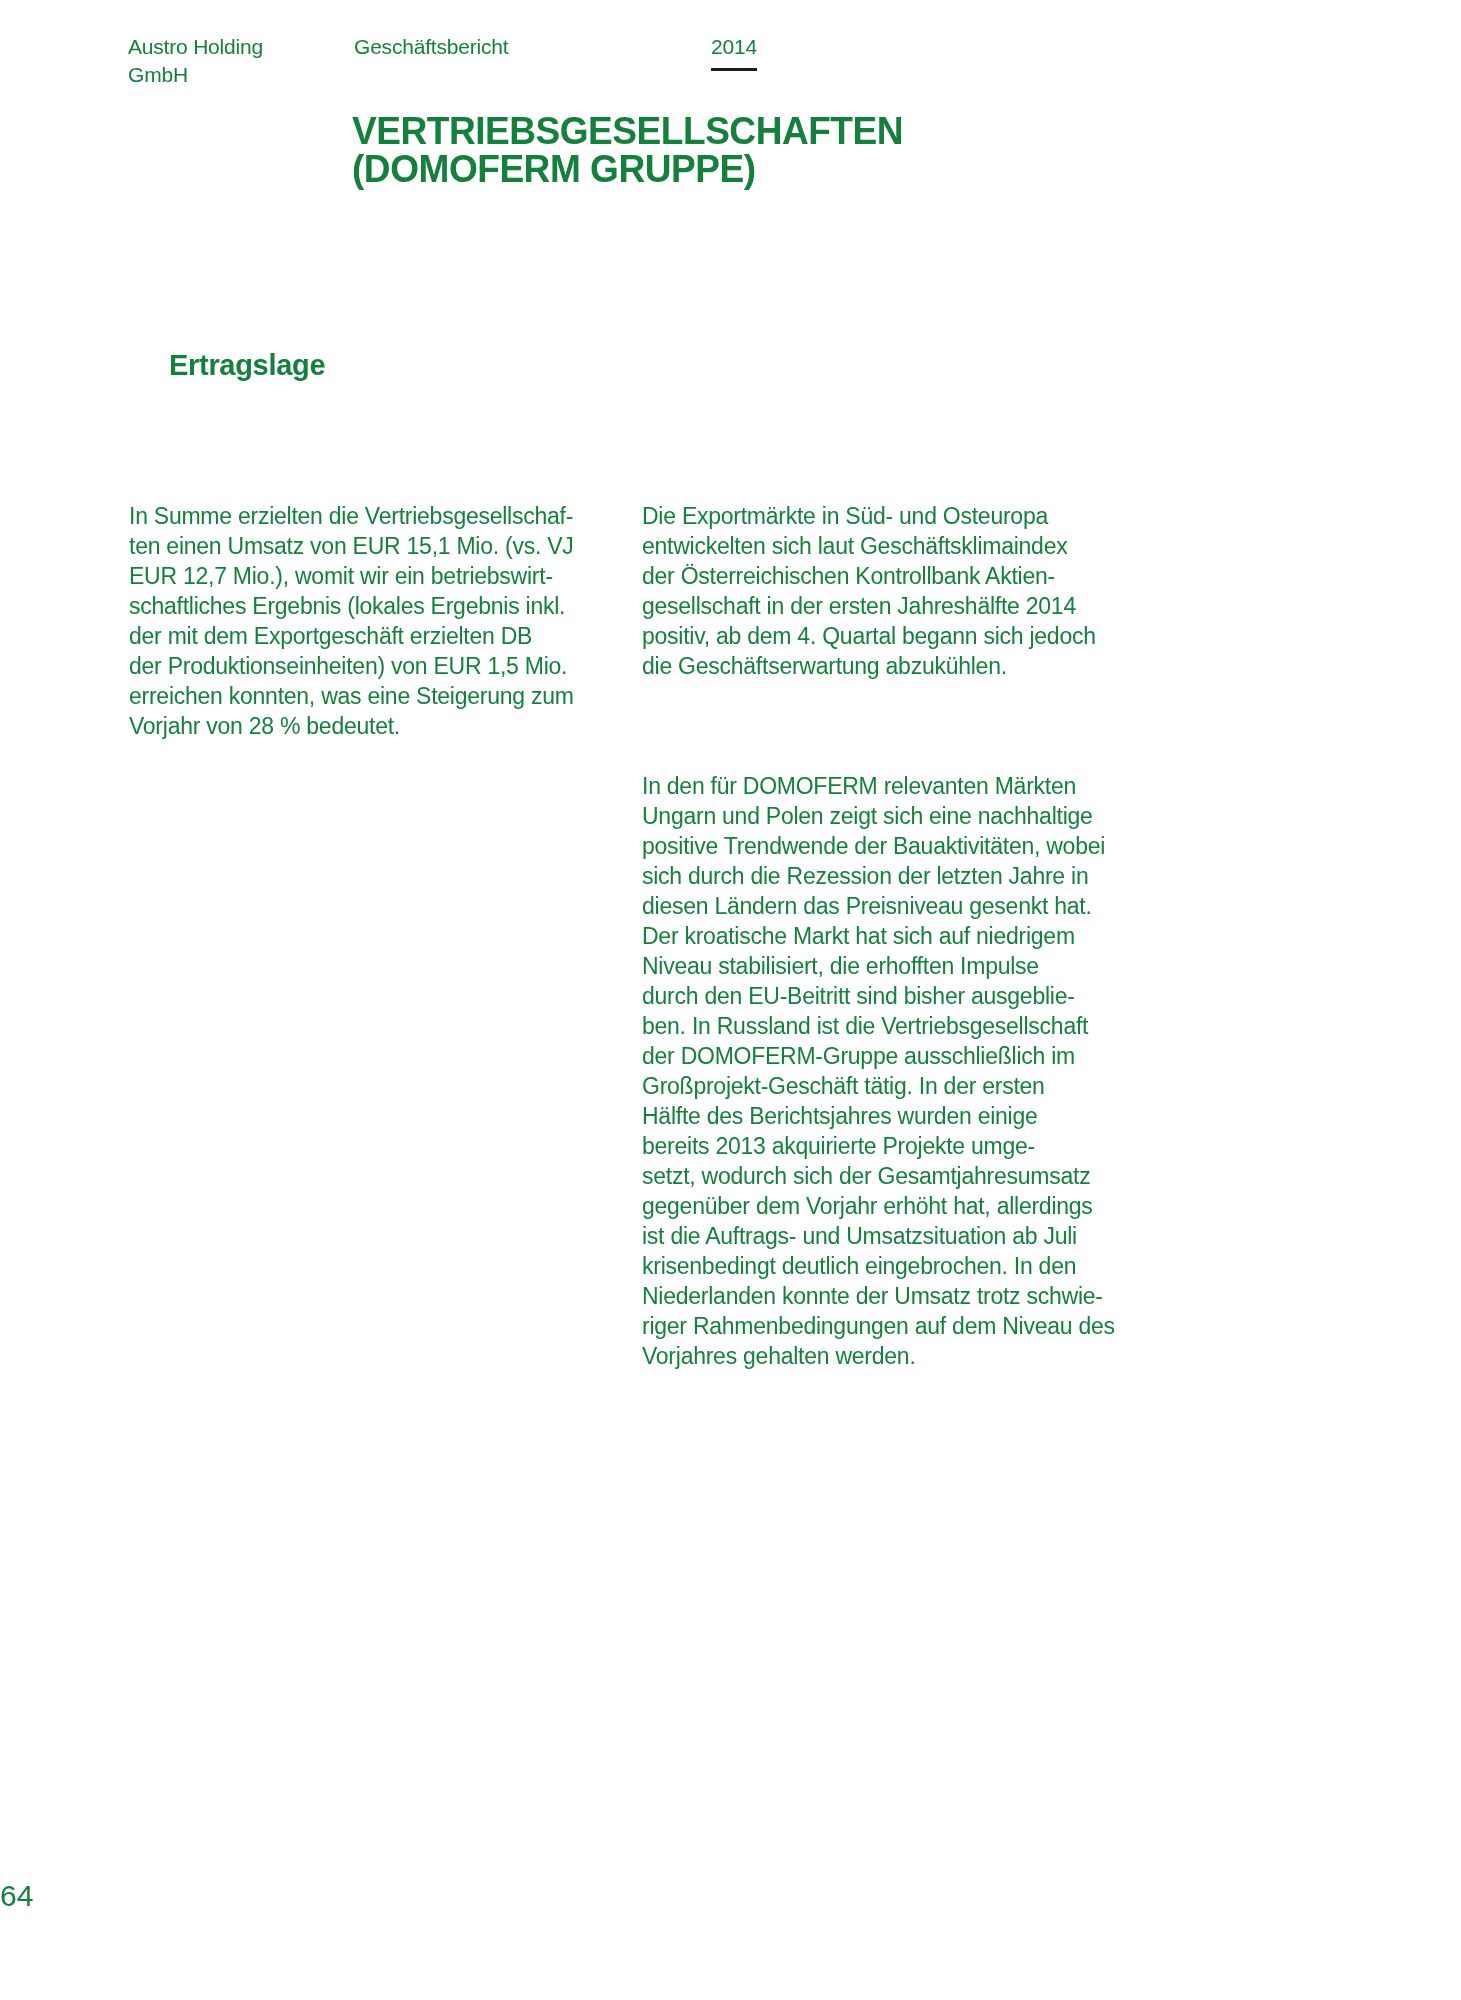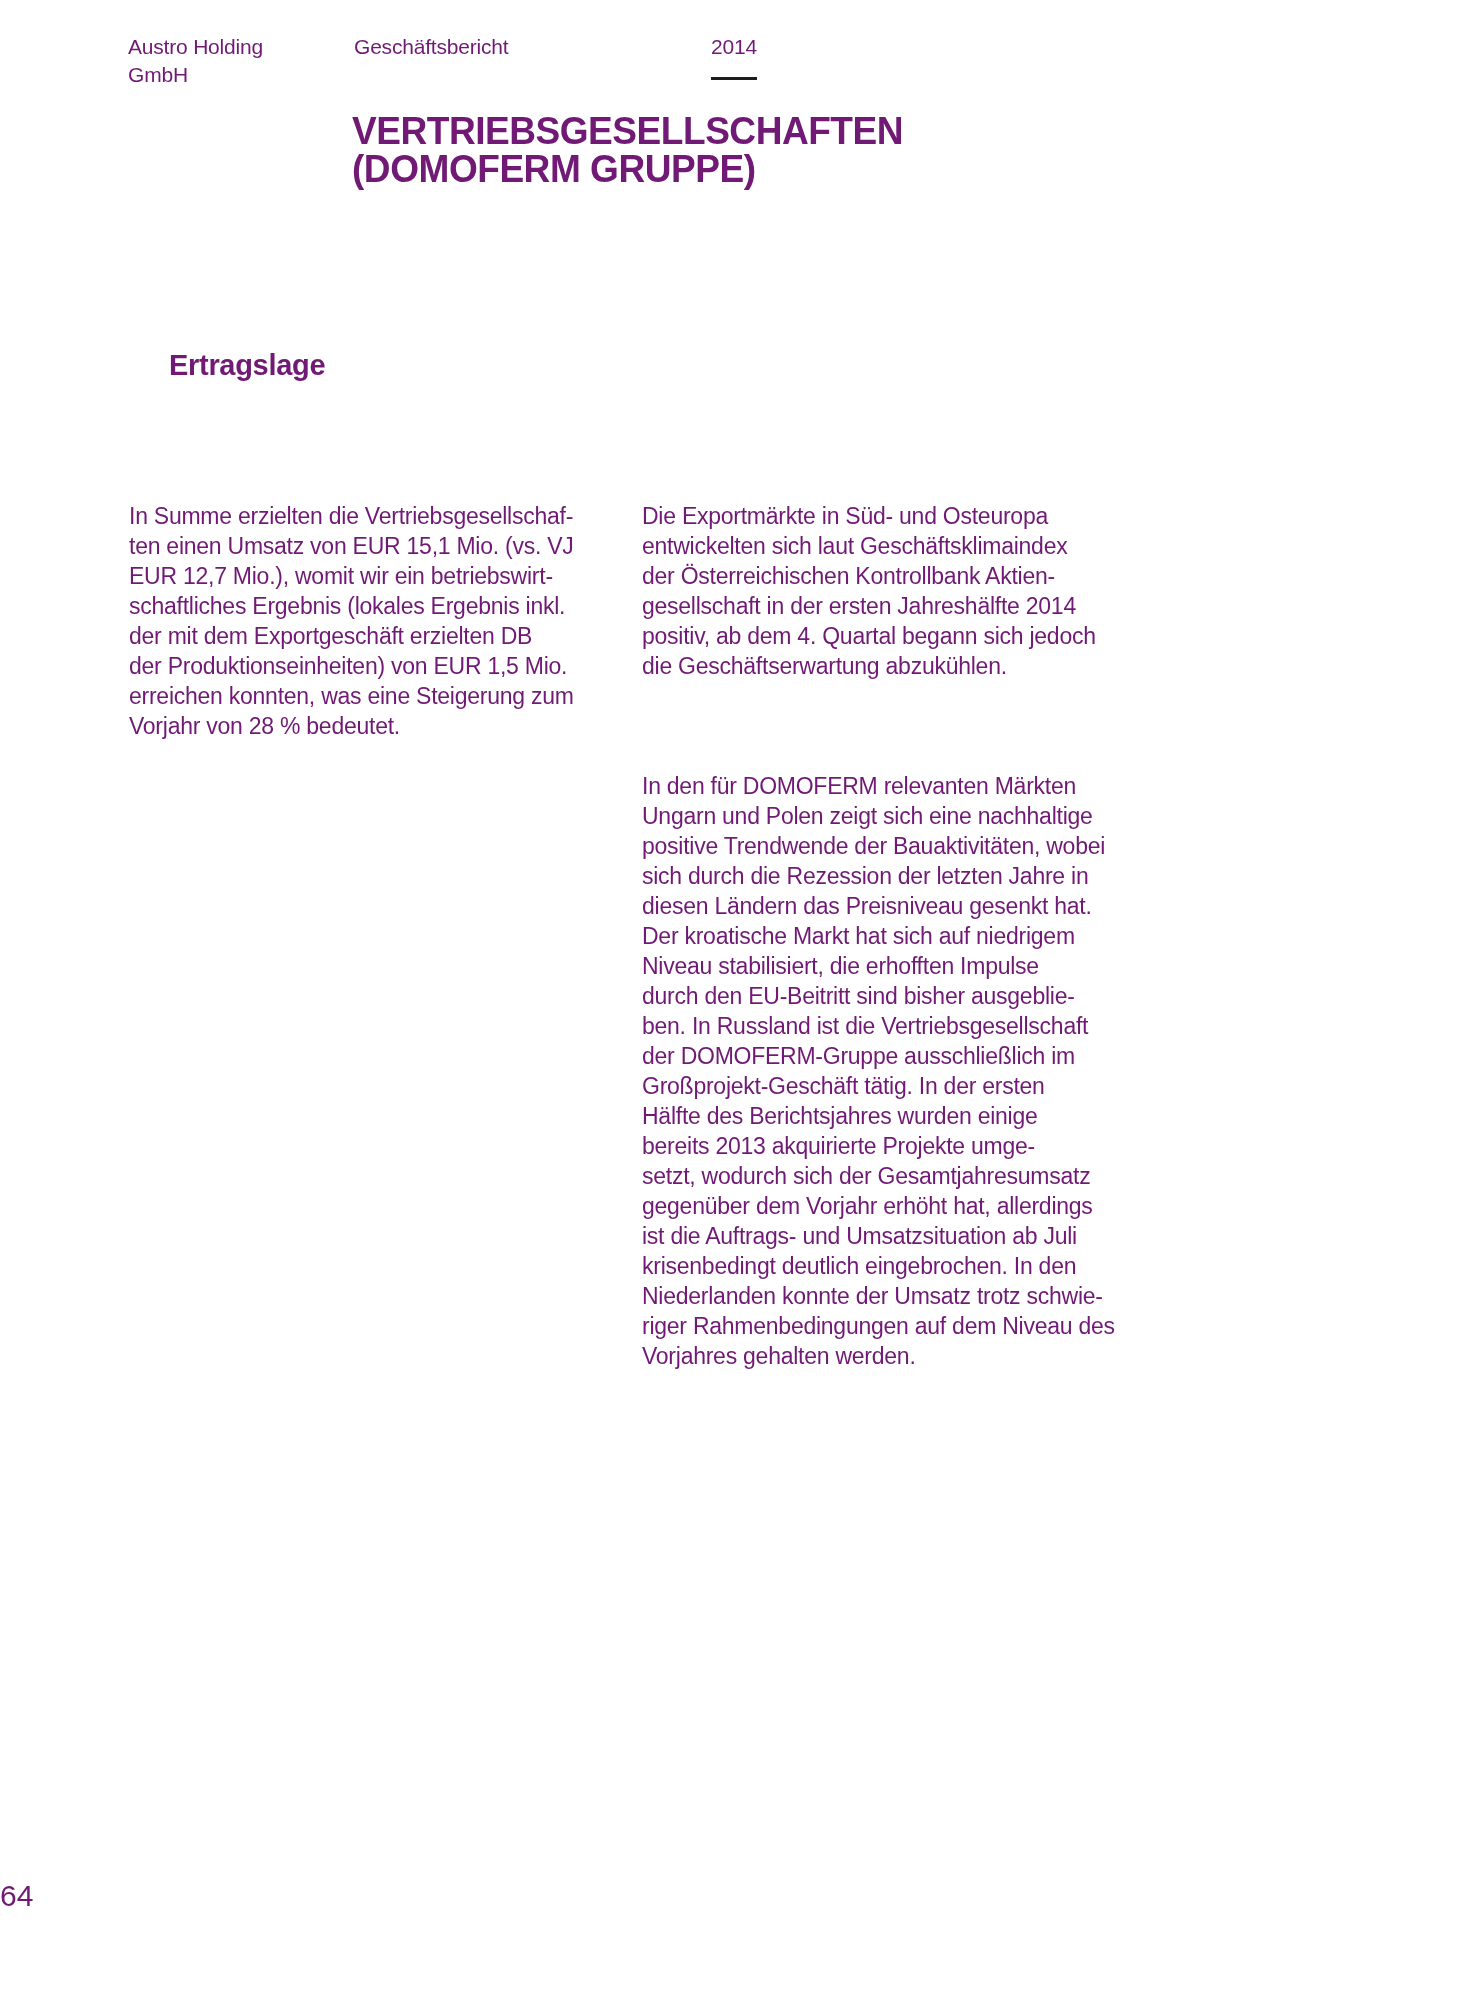--- a/index.html
+++ b/index.html
@@ -5,40 +5,40 @@
   html, body {
     margin: 0;
     padding: 0;
     background: #ffffff;
   }
   .page {
     position: relative;
     width: 1461px;
     height: 2000px;
     background: #ffffff;
-    color: #701a75;
+    color: #15803d;
     font-family: "Liberation Sans", "DejaVu Sans", sans-serif;
     overflow: hidden;
   }
   .abs { position: absolute; }
 
   
   .header-text {
     font-size: 21px;
     line-height: 28px;
     letter-spacing: -0.2px;
     white-space: pre;
   }
   .company       { left: 128px; top: 33px; }
   .doc-type      { left: 354px; top: 33px; }
   .report-year   { left: 711px; top: 33px; }
   .report-year span {
     display: inline-block;
     border-bottom: 3px solid #1d1d1b;
-    padding-bottom: 16px;
+    padding-bottom: 7px;
   }
 
   
   .page-title {
     left: 352px;
     top: 112px;
     font-size: 39px;
     line-height: 38px;
     font-weight: bold;
     letter-spacing: -0.5px;

